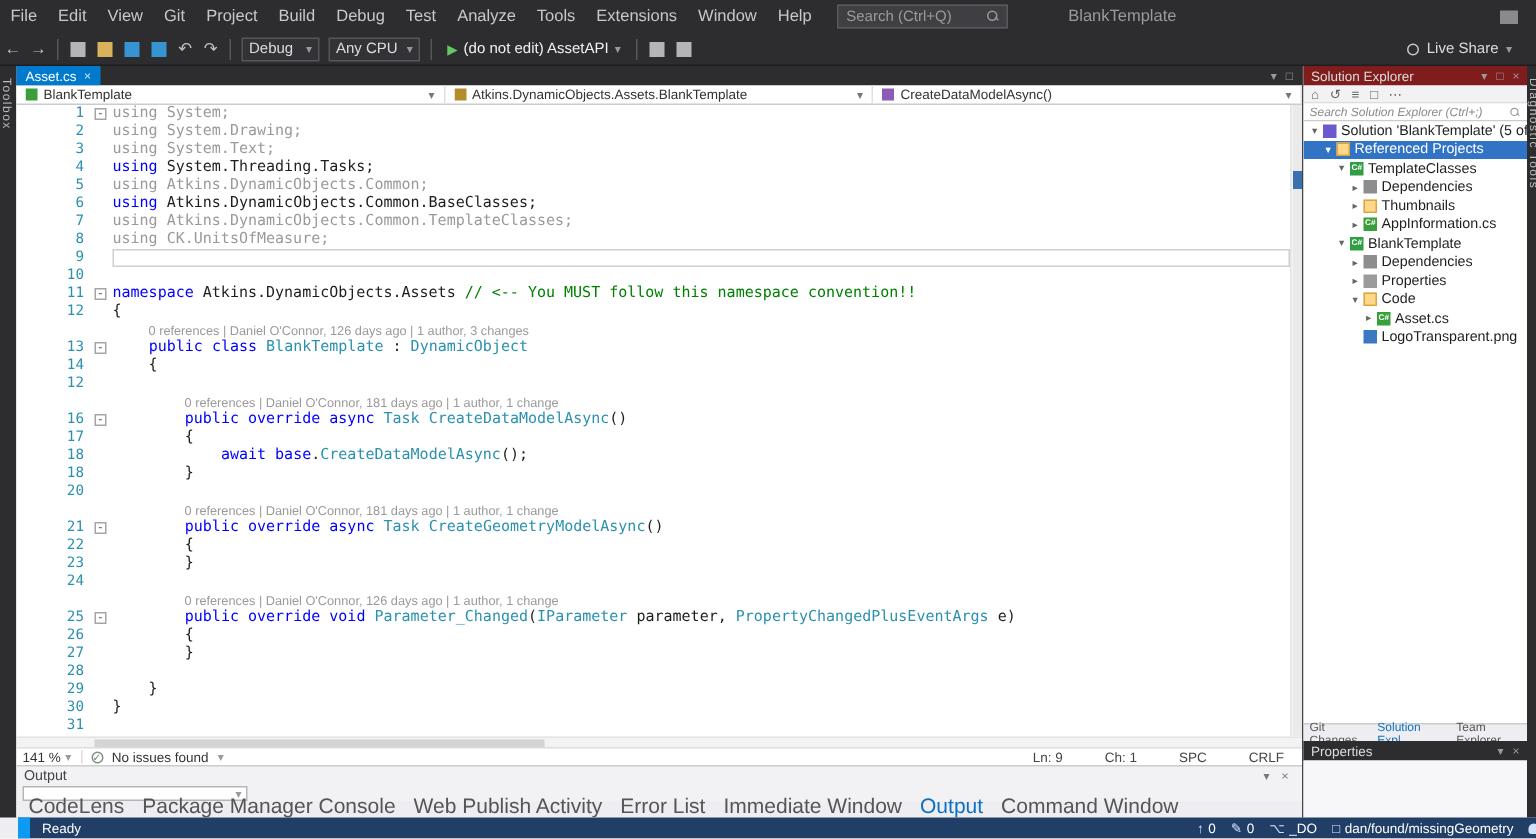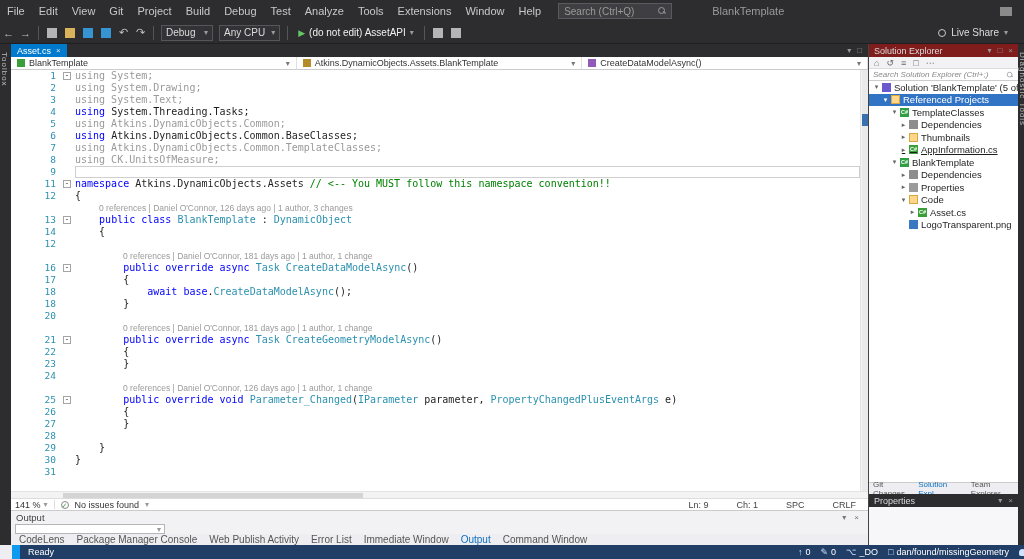--- a/index.html
+++ b/index.html
@@ -66,21 +66,21 @@
 #estatus{height:12px;background:#fff;border-top:1px solid #ddd;display:flex;align-items:center;font-size:9px;color:#333;flex:none;padding:0 4px;gap:6px}
 .es-sep{width:1px;height:9px;background:#ddd}
 .check-ico{width:8px;height:8px;border-radius:50%;border:1px solid #8a8a8a;color:#4a9e4a;font-size:7px;line-height:7px;text-align:center}
 #estatus-right{margin-left:auto;display:flex;gap:28px;padding-right:8px;color:#444}
 
 #output{height:24px;background:#f2f2f5;border-top:1px solid #ccc;flex:none}
 #output-head{height:12px;display:flex;align-items:center;font-size:9.5px;color:#444;padding:0 5px}
 #output-head .icons{margin-left:auto;display:flex;gap:8px;color:#777;font-size:8px;padding-right:4px}
 #output-combo{margin:1px 0 0 4px;width:150px;height:10px;background:#fff;border:1px solid #b5b5b5;display:flex;align-items:center;justify-content:flex-end;padding:0 3px}
 
-#ptabs{height:11px;background:#eeeef2;display:flex;align-items:flex-end;gap:12px;font-size:10px;color:#555;padding:0 8px;flex:none}
+#ptabs{height:11px;background:#eeeef2;display:flex;align-items:flex-end;gap:12px;font-size:14px;color:#555;padding:0 8px;flex:none}
 .ptab.active{color:#0e70c0}
 
 #right{width:150px;flex:none;display:flex;flex-direction:column;background:#fff;border-left:1px solid #444}
 #se-head{height:13px;background:#7f1d1d;color:#dcdcdc;font-size:9px;display:flex;align-items:center;padding:0 5px;flex:none}
 #se-head .icons{margin-left:auto;display:flex;gap:6px;font-size:8px;color:#9a9a9a}
 #se-toolbar{height:12px;background:#f2f2f5;border-bottom:1px solid #ddd;display:flex;align-items:center;gap:7px;font-size:9px;color:#666;padding:0 5px;flex:none}
 #se-search{height:12px;border-bottom:1px solid #ccc;display:flex;align-items:center;justify-content:space-between;font-size:8px;color:#8a8a8a;font-style:italic;padding:0 4px;flex:none;background:#fff}
 #se-tree{flex:1;overflow:hidden;background:#fff}
 .tree-row{display:flex;align-items:center;height:12.5px;font-size:9.5px;color:#1e1e1e;white-space:nowrap;overflow:hidden}
 .tree-row.sel{background:#3173c4;color:#fff}
@@ -217,20 +217,21 @@
       <div id="code-lines">
           <div class="code-row"><span class="gutter">1</span><span class="foldcol"><span class="foldbox">-</span></span><span class="codetext"><span class="tk-g">using System;</span></span></div>
           <div class="code-row"><span class="gutter">2</span><span class="foldcol"></span><span class="codetext"><span class="tk-g">using System.Drawing;</span></span></div>
           <div class="code-row"><span class="gutter">3</span><span class="foldcol"></span><span class="codetext"><span class="tk-g">using System.Text;</span></span></div>
           <div class="code-row"><span class="gutter">4</span><span class="foldcol"></span><span class="codetext"><span class="tk-k">using</span><span class="tk-p"> System.Threading.Tasks;</span></span></div>
           <div class="code-row"><span class="gutter">5</span><span class="foldcol"></span><span class="codetext"><span class="tk-g">using Atkins.DynamicObjects.Common;</span></span></div>
           <div class="code-row"><span class="gutter">6</span><span class="foldcol"></span><span class="codetext"><span class="tk-k">using</span><span class="tk-p"> Atkins.DynamicObjects.Common.BaseClasses;</span></span></div>
           <div class="code-row"><span class="gutter">7</span><span class="foldcol"></span><span class="codetext"><span class="tk-g">using Atkins.DynamicObjects.Common.TemplateClasses;</span></span></div>
           <div class="code-row"><span class="gutter">8</span><span class="foldcol"></span><span class="codetext"><span class="tk-g">using CK.UnitsOfMeasure;</span></span></div>
           <div class="code-row"><span class="gutter">9</span><span class="foldcol"></span><span class="codetext current"></span></div>
+          <div class="code-row"><span class="gutter">10</span><span class="foldcol"></span><span class="codetext"></span></div>
           <div class="code-row"><span class="gutter">11</span><span class="foldcol"><span class="foldbox">-</span></span><span class="codetext"><span class="tk-k">namespace</span><span class="tk-p"> Atkins.DynamicObjects.Assets </span><span class="tk-c">// &lt;-- You MUST follow this namespace convention!!</span></span></div>
           <div class="code-row"><span class="gutter">12</span><span class="foldcol"></span><span class="codetext"><span class="tk-p">{</span></span></div>
           <div class="code-row"><span class="gutter"></span><span class="foldcol"></span><span class="lens" style="padding-left: 24px;">0 references | Daniel O'Connor, 126 days ago | 1 author, 3 changes</span></div>
           <div class="code-row"><span class="gutter">13</span><span class="foldcol"><span class="foldbox">-</span></span><span class="codetext"><span class="tk-p">    </span><span class="tk-k">public</span><span class="tk-p"> </span><span class="tk-k">class</span><span class="tk-p"> </span><span class="tk-t">BlankTemplate</span><span class="tk-p"> : </span><span class="tk-t">DynamicObject</span></span></div>
           <div class="code-row"><span class="gutter">14</span><span class="foldcol"></span><span class="codetext"><span class="tk-p">    {</span></span></div>
           <div class="code-row"><span class="gutter">12</span><span class="foldcol"></span><span class="codetext"></span></div>
           <div class="code-row"><span class="gutter"></span><span class="foldcol"></span><span class="lens" style="padding-left: 48px;">0 references | Daniel O'Connor, 181 days ago | 1 author, 1 change</span></div>
           <div class="code-row"><span class="gutter">16</span><span class="foldcol"><span class="foldbox">-</span></span><span class="codetext"><span class="tk-p">        </span><span class="tk-k">public</span><span class="tk-p"> </span><span class="tk-k">override</span><span class="tk-p"> </span><span class="tk-k">async</span><span class="tk-p"> </span><span class="tk-t">Task</span><span class="tk-p"> </span><span class="tk-m">CreateDataModelAsync</span><span class="tk-p">()</span></span></div>
           <div class="code-row"><span class="gutter">17</span><span class="foldcol"></span><span class="codetext"><span class="tk-p">        {</span></span></div>
           <div class="code-row"><span class="gutter">18</span><span class="foldcol"></span><span class="codetext"><span class="tk-p">            </span><span class="tk-k">await</span><span class="tk-p"> </span><span class="tk-k">base</span><span class="tk-p">.</span><span class="tk-m">CreateDataModelAsync</span><span class="tk-p">();</span></span></div>
@@ -340,21 +341,21 @@
         <div class="tree-row" style="padding-left: 30px;">
           <span class="arrow">▸</span>
           <span class="ti ti-deps"></span>
           <span>Dependencies</span>
         </div>
         <div class="tree-row" style="padding-left: 30px;">
           <span class="arrow">▸</span>
           <span class="ti ti-folder"></span>
           <span>Thumbnails</span>
         </div>
-        <div class="tree-row" style="padding-left: 30px; text-decoration: underline;">
+        <div class="tree-row" style="padding-left: 30px;">
           <span class="arrow">▸</span>
           <span class="ti ti-cs">C#</span>
           <span>AppInformation.cs</span>
         </div>
         <div class="tree-row" style="padding-left: 21px;">
           <span class="arrow">▾</span>
           <span class="ti ti-csproj">C#</span>
           <span>BlankTemplate</span>
         </div>
         <div class="tree-row" style="padding-left: 30px;">

